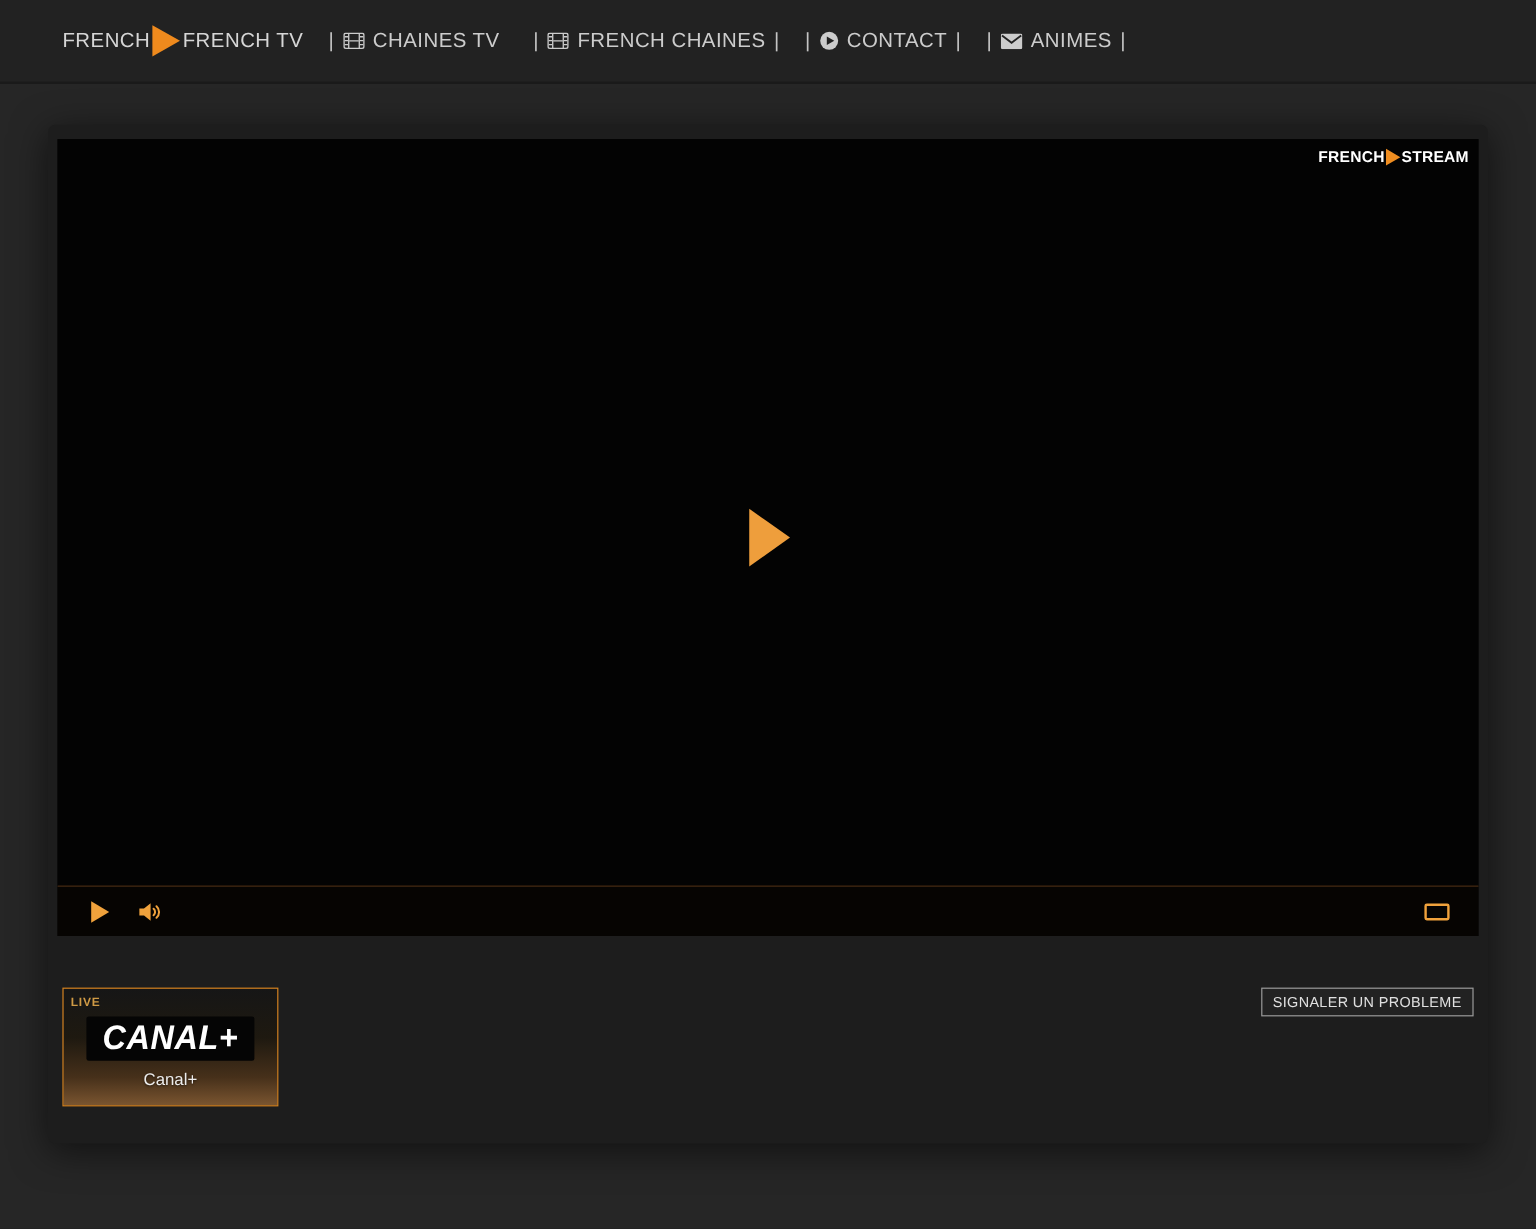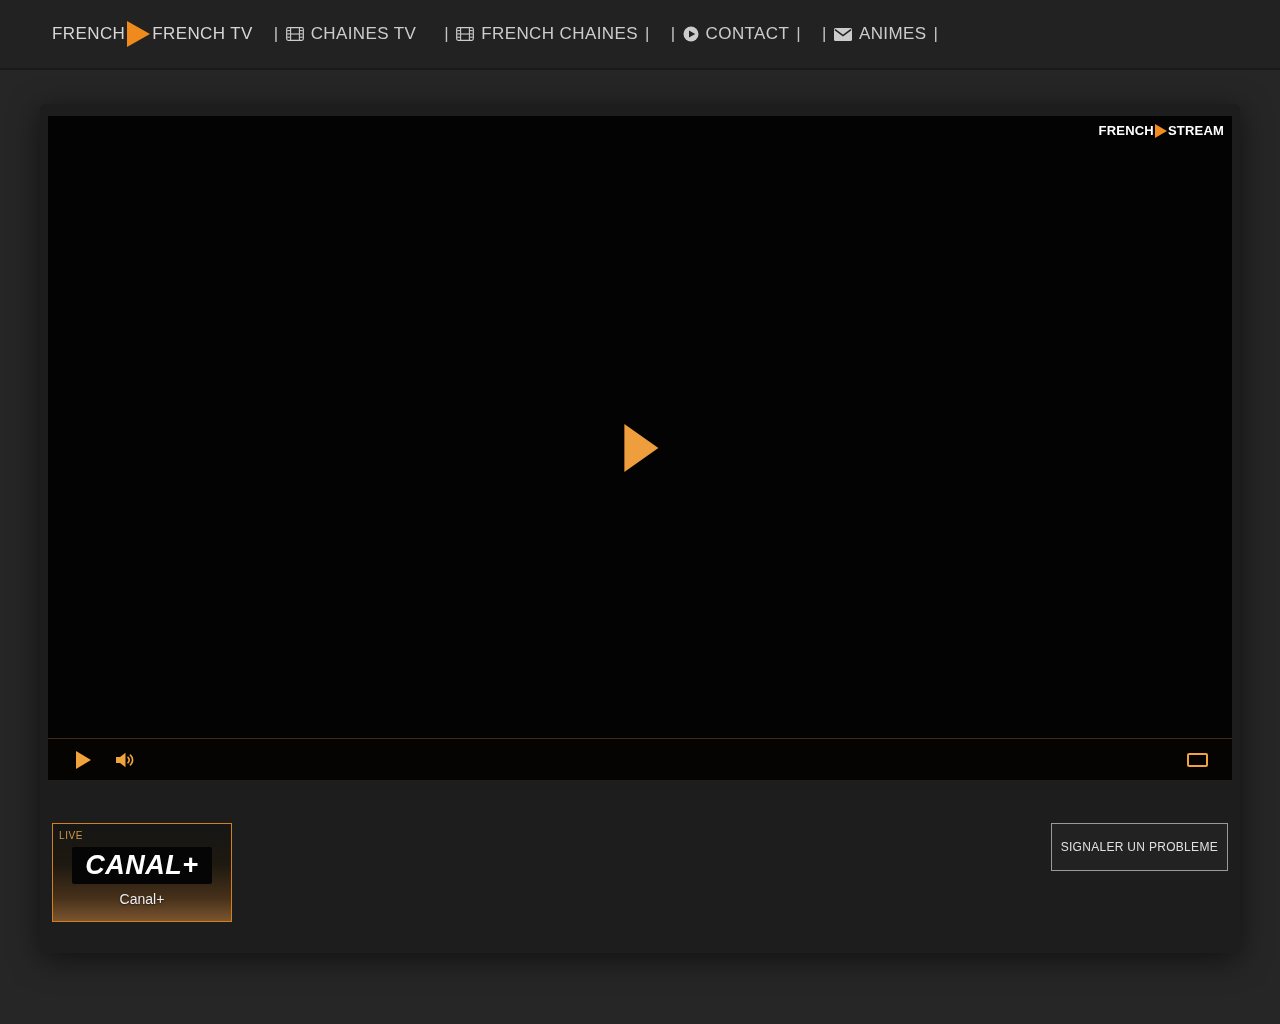--- a/index.html
+++ b/index.html
@@ -146,21 +146,21 @@
     width: 180px;
     height: 99px;
     border: 1px solid #d2801e;
     background: linear-gradient(180deg, #161616 0%, #1e1910 42%, #46301a 76%, #7a5530 100%);
     cursor: pointer;
     overflow: hidden;
   }
   .live-badge {
     color: #cf9a45;
     font-size: 10px;
-    font-weight: normal;
+    font-weight: bold;
     letter-spacing: 0.6px;
     padding: 6px 0 0 6px;
   }
   .canal-logo-box {
     width: 140px;
     height: 37px;
     margin: 6px auto 0 auto;
     background: #050505;
     border-radius: 2px;
     display: flex;
@@ -182,21 +182,21 @@
     margin-top: 7px;
     text-shadow: 0 1px 2px rgba(0,0,0,0.6);
   }
   .report-btn {
     background: #222222;
     border: 1px solid #9a9a9a;
     color: #e0e0e0;
     font-family: "Liberation Sans", sans-serif;
     font-size: 12px;
     letter-spacing: 0.3px;
-    padding: 16px 9px;
+    padding: 4px 9px;
     cursor: pointer;
   }
 </style>
 </head>
 <body>
 
 <nav class="topnav">
   <a class="brand">
     <span>FRENCH</span>
     <span class="brand-tri"></span>

